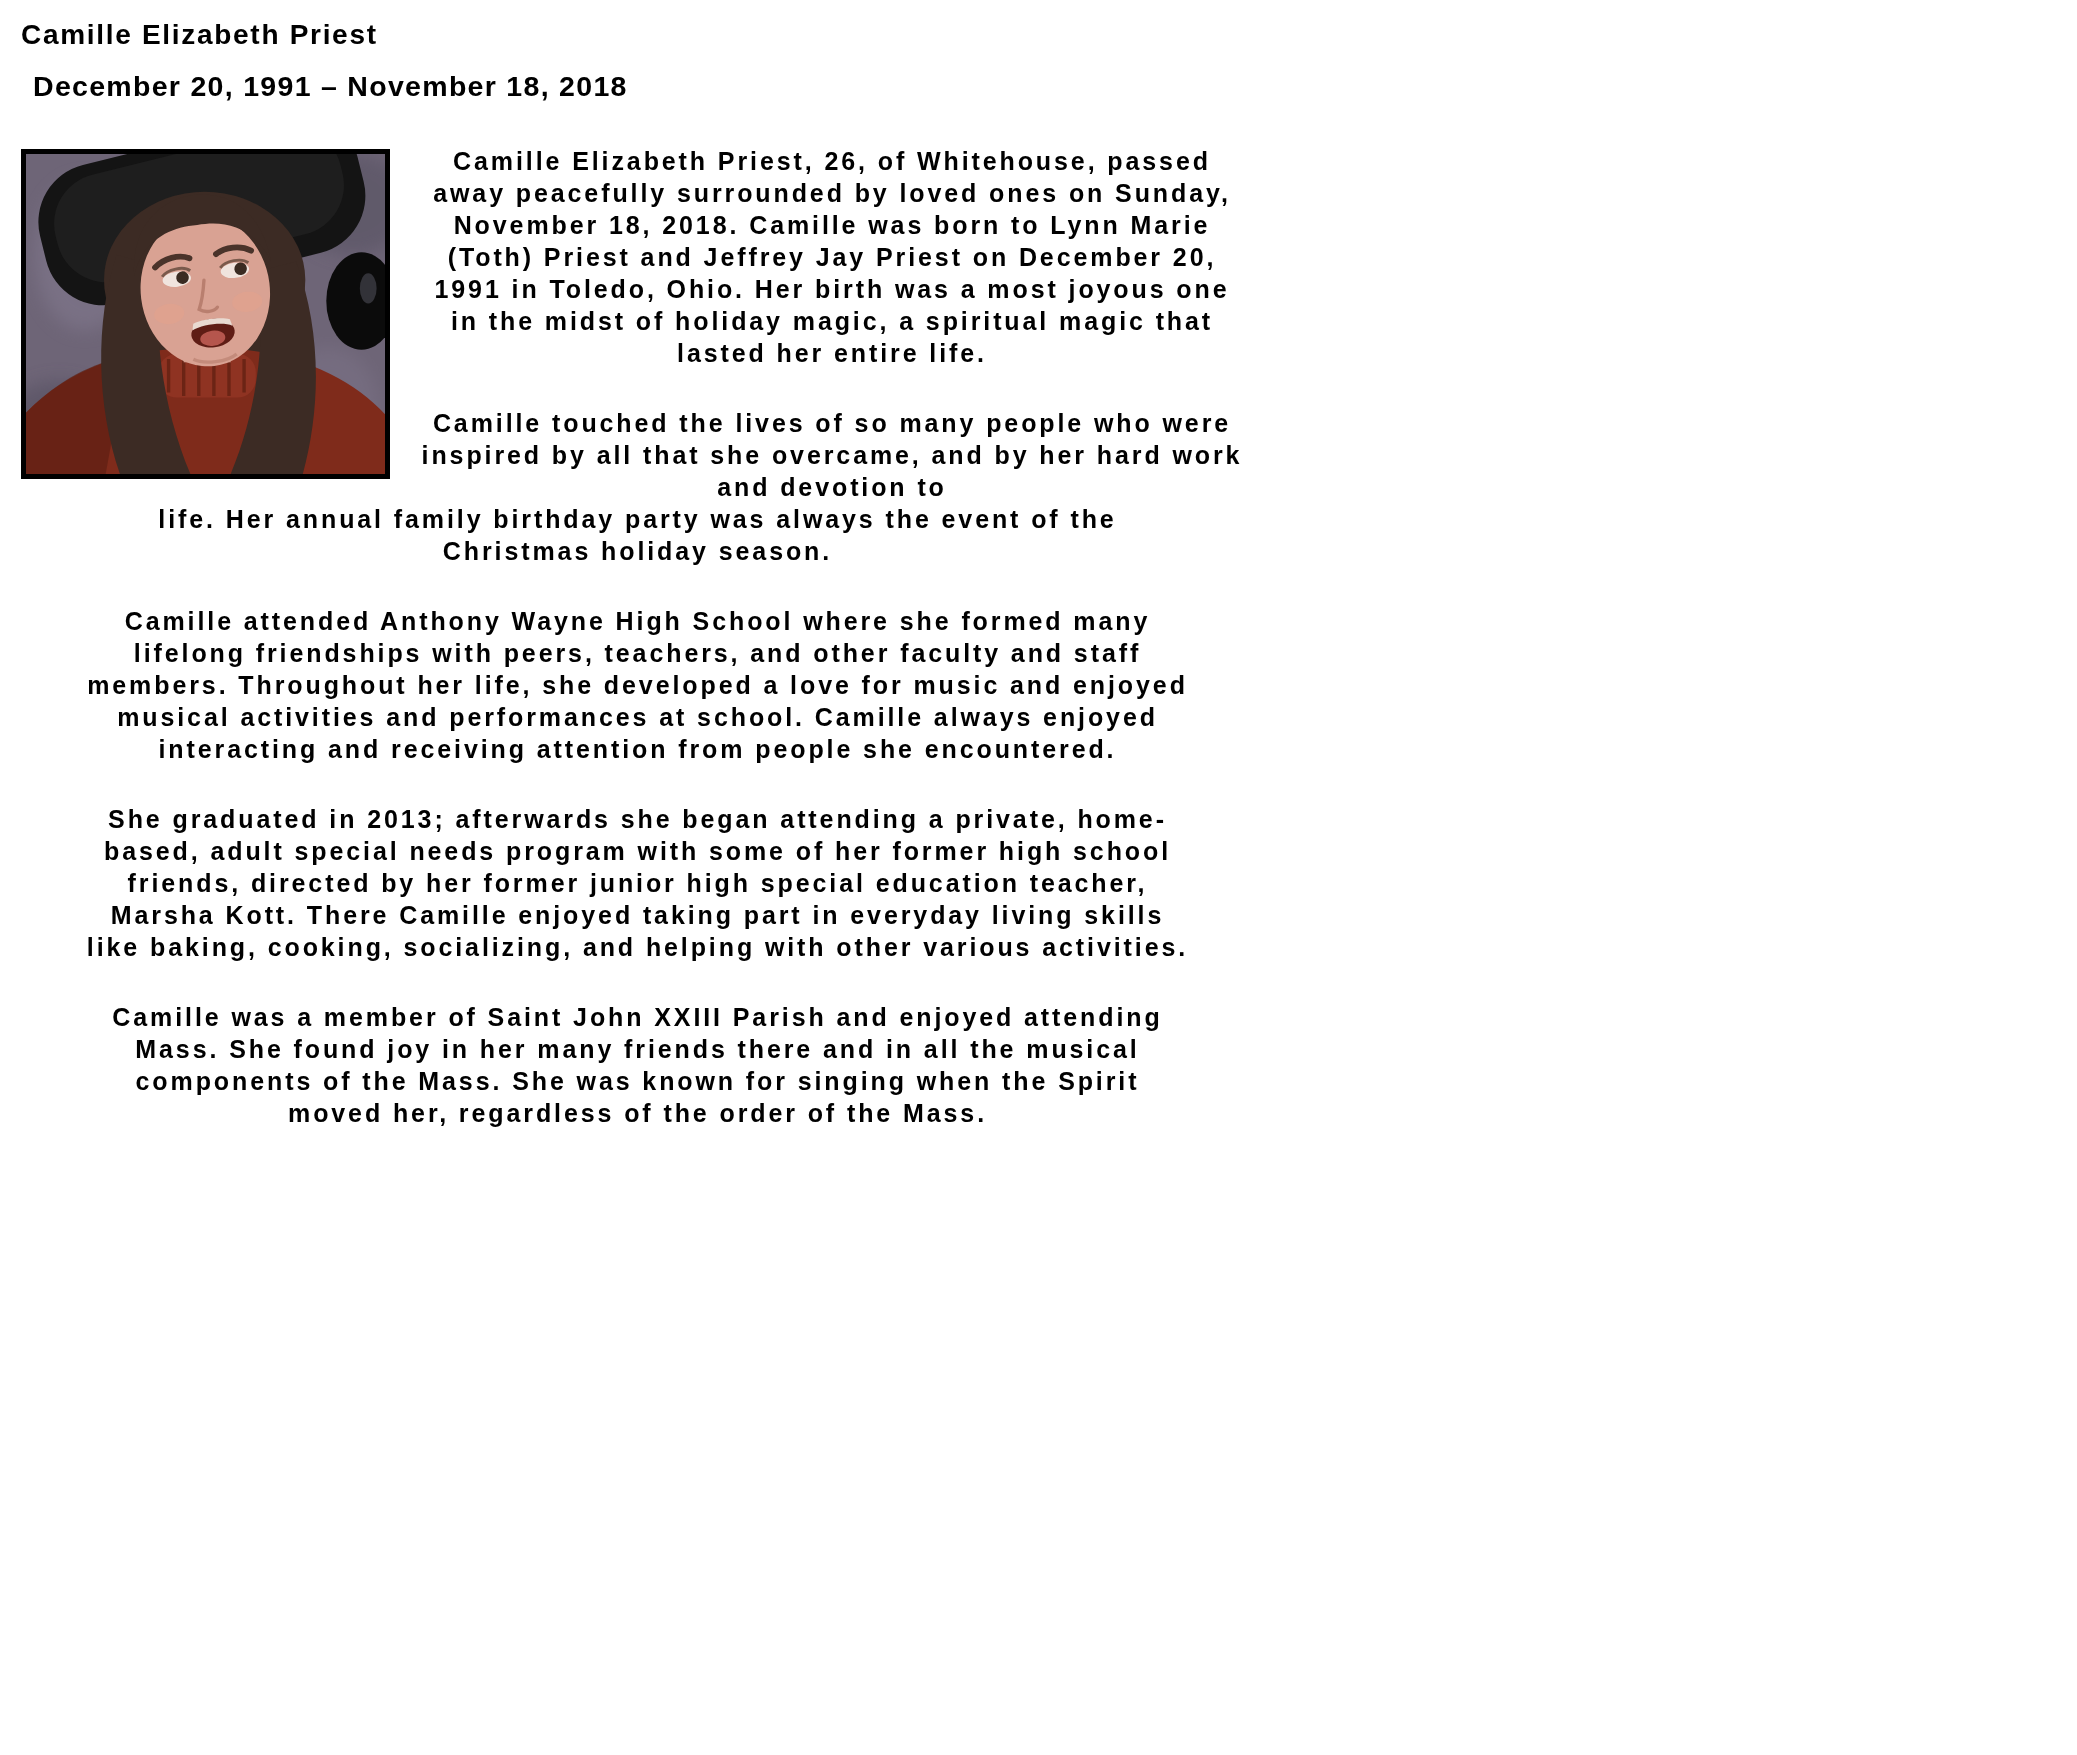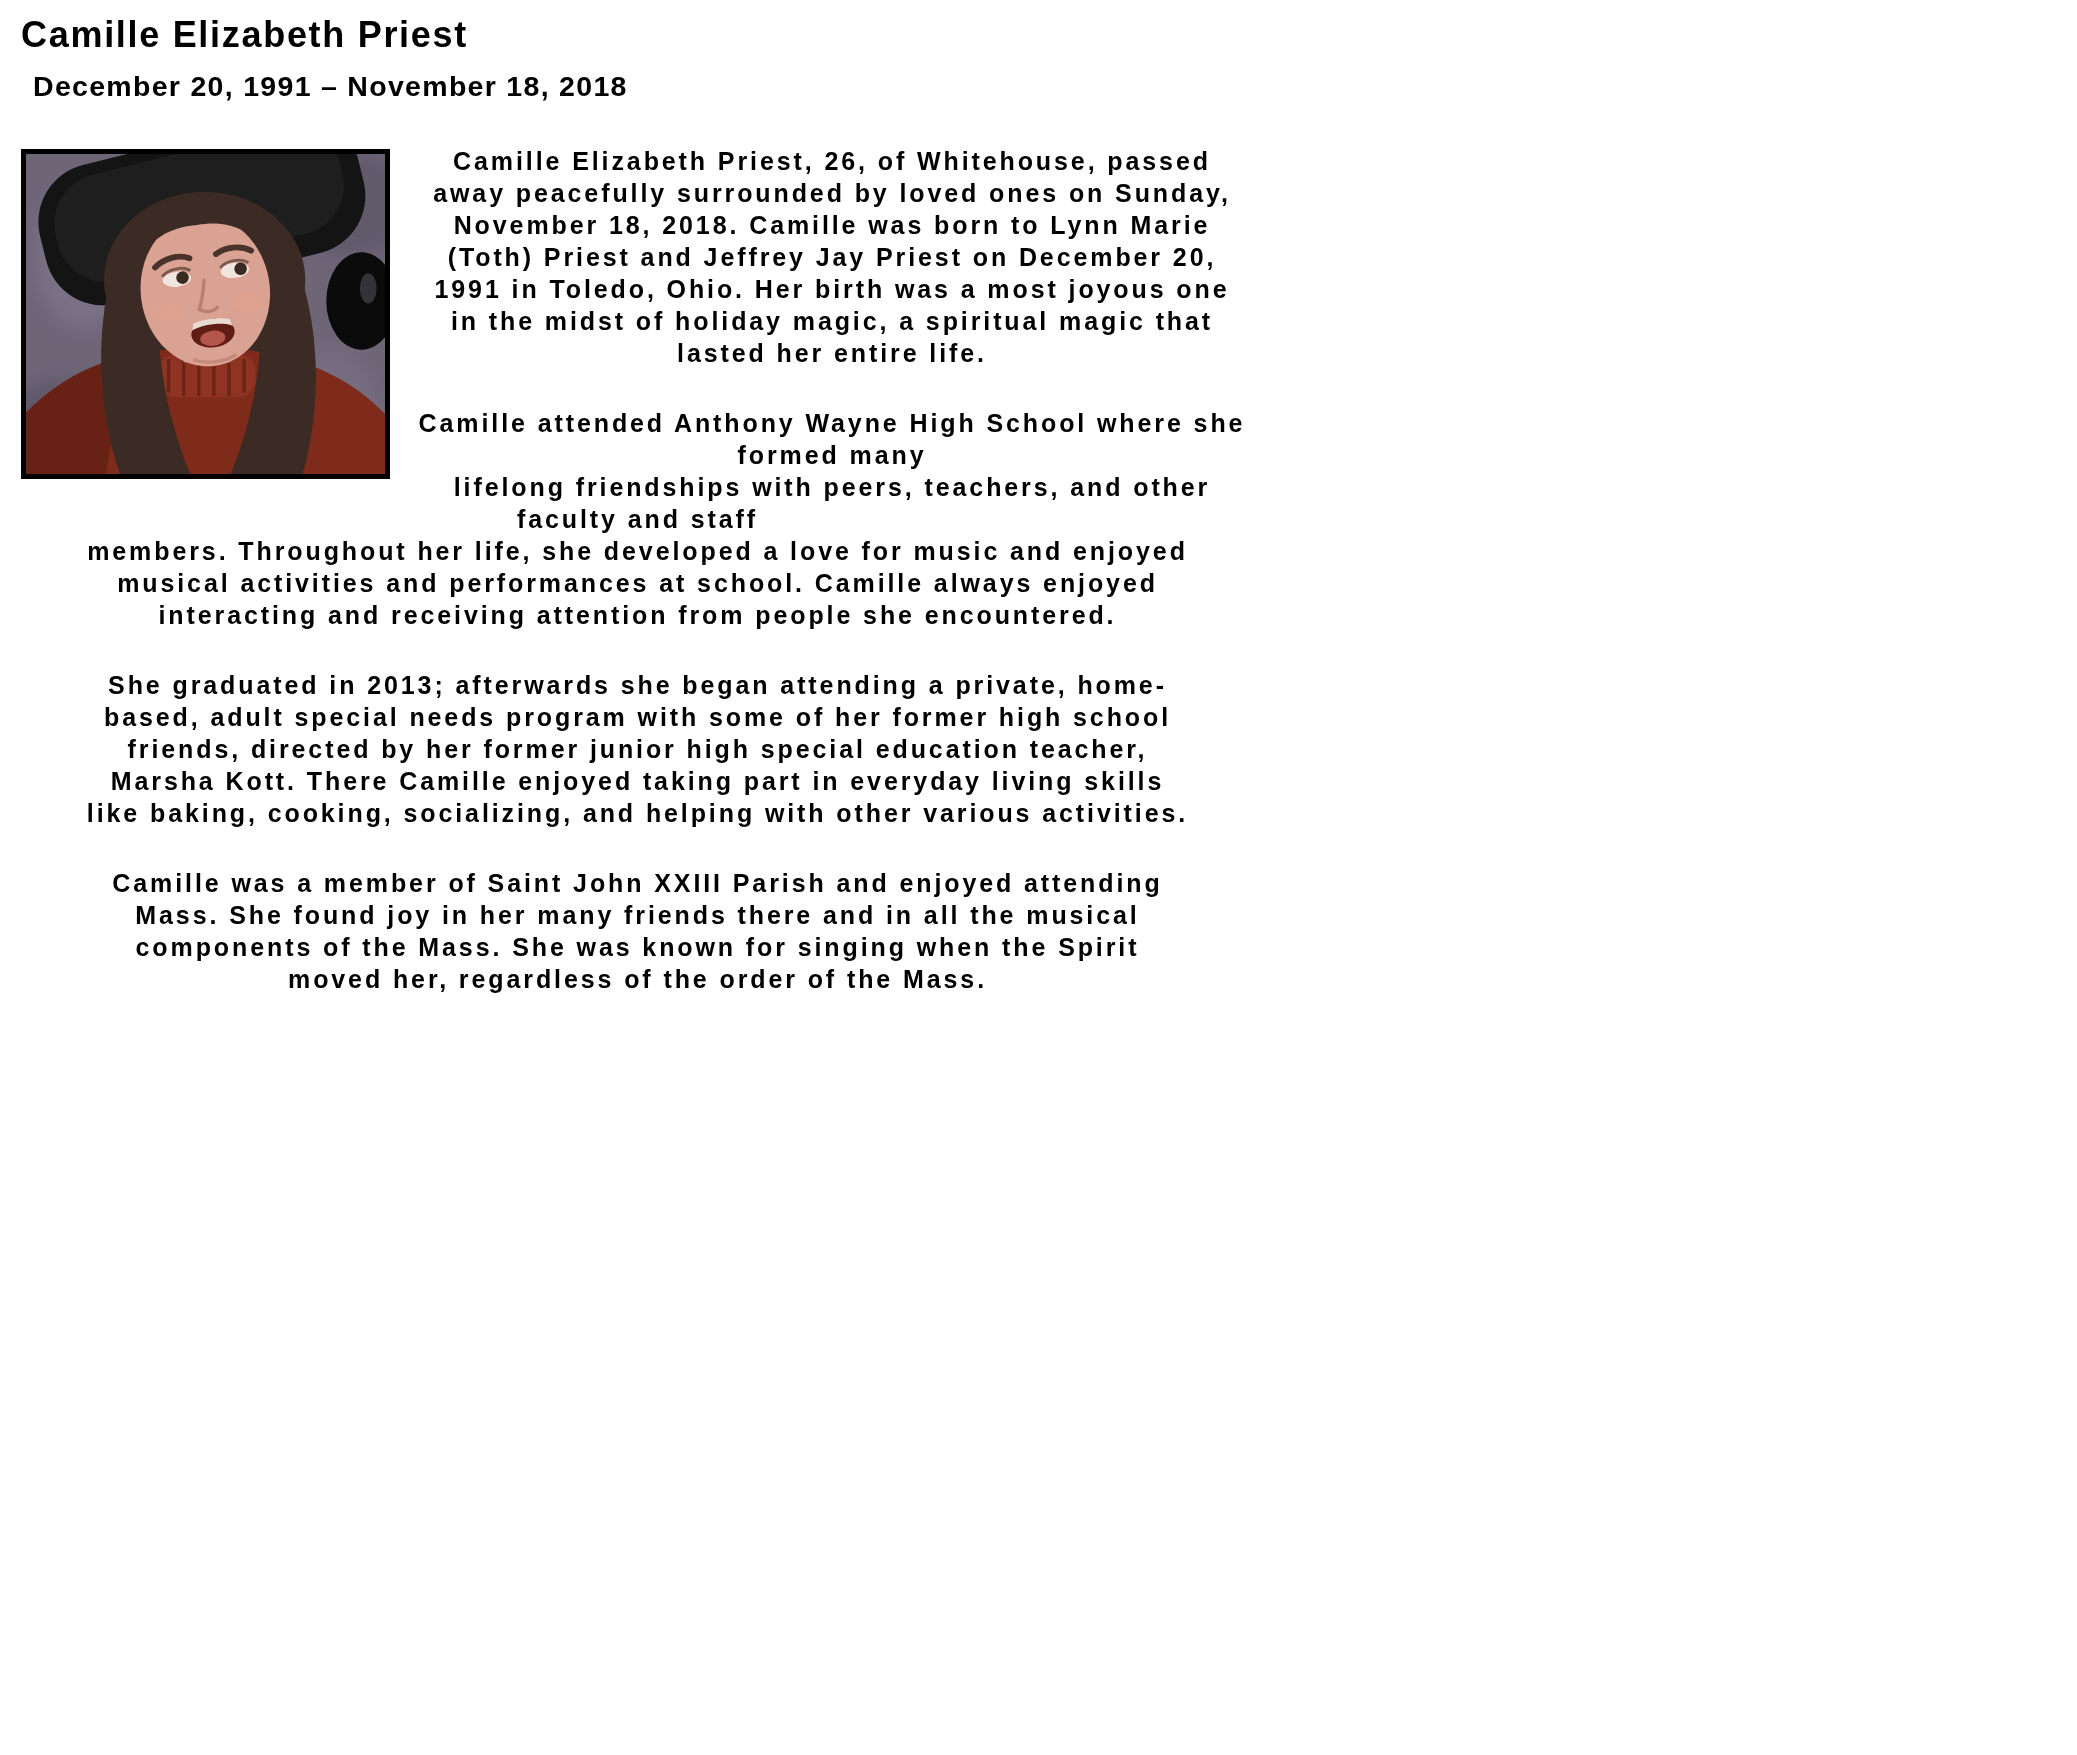--- a/index.html
+++ b/index.html
@@ -13,21 +13,21 @@
     font-family: "Liberation Sans", sans-serif;
     font-weight: 700;
     color: #000000;
   }
   .doc {
     padding: 13.4px 0 0 21px;
     width: 1259px;
   }
   h1.title {
     margin: 0 0 6.7px 0;
-    font-size: 36px;
+    font-size: 28px;
     line-height: 44px;
     letter-spacing: 1.7px;
   }
   h2.dates {
     margin: 12px;
     font-size: 28.5px;
     line-height: 34px;
     letter-spacing: 1.3px;
   }
   article.obit {
@@ -130,20 +130,24 @@
       </svg>
     </figure>
 
     <p>Camille Elizabeth Priest, 26, of Whitehouse, passed
 away peacefully surrounded by loved ones on Sunday,
 November 18, 2018.  Camille was born to Lynn Marie
 (Toth) Priest and Jeffrey Jay Priest on December 20,
 1991 in Toledo, Ohio. Her birth was a most joyous one
 in the midst of holiday magic, a spiritual magic that
 lasted her entire life.</p>
+    <p>Camille touched the lives of so many people who were
+inspired by all that she overcame, and by her hard work and devotion to
+life. Her annual family birthday party was always the event of the
+Christmas holiday season.</p>
     <p>Camille attended Anthony Wayne High School where she formed many
 lifelong friendships with peers, teachers, and other faculty and staff
 members. Throughout her life, she developed a love for music and enjoyed
 musical activities and performances at school. Camille always enjoyed
 interacting and receiving attention from people she encountered.</p>
     <p>She graduated in 2013; afterwards she began attending a private, home-
 based, adult special needs program with some of her former high school
 friends, directed by her former junior high special education teacher,
 Marsha Kott. There Camille enjoyed taking part in everyday living skills
 like baking, cooking, socializing, and helping with other various activities.</p>

